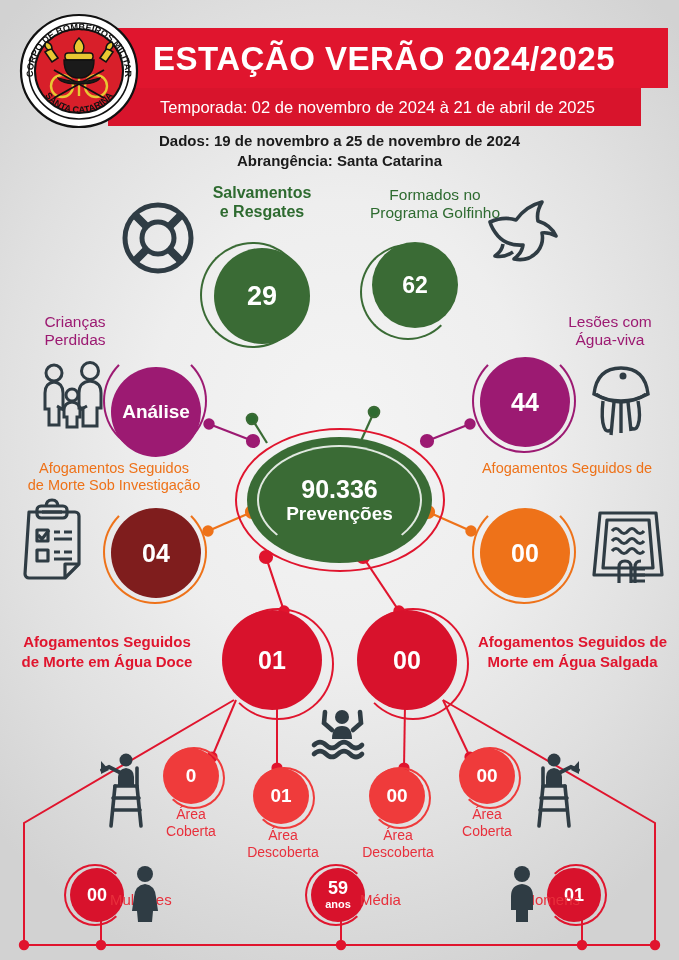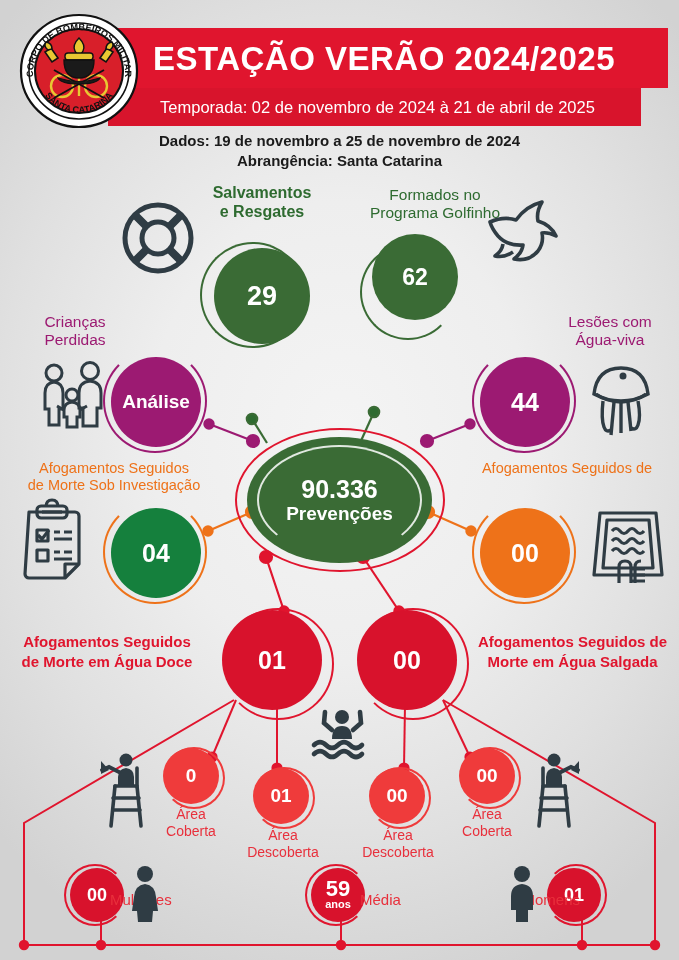--- a/index.html
+++ b/index.html
@@ -170,21 +170,21 @@
   <div class="arc" style="left:200px;top:242px;width:106px;height:106px;border:2.4px solid #3a6b35;border-right-color:transparent;"></div>
   <div class="node" style="left:214px;top:248px;width:96px;height:96px;background:#3a6b35;font-size:27px;">
     <span>29</span>
   </div>
   <div class="lbl greenB" style="left:182px;top:184px;width:160px;font-size:16px;">
     <div>Salvamentos</div>
     <div>e Resgates</div>
   </div>
 
   <div class="arc" style="left:360px;top:244px;width:96px;height:96px;border:2.4px solid #3a6b35;border-right-color:transparent;"></div>
-  <div class="node" style="left:372px;top:234px;width:86px;height:86px;background:#3a6b35;font-size:23px;">
+  <div class="node" style="left:372px;top:242px;width:86px;height:86px;background:#3a6b35;font-size:23px;">
     <span>62</span>
   </div>
   <div class="lbl green" style="left:340px;top:186px;width:190px;font-size:15.5px;">
     <div>Formados no</div>
     <div>Programa Golfinho</div>
   </div>
 
   <div class="ico" style="left:118px;top:198px;">
     <svg width="80" height="80" viewBox="0 0 80 80" stroke="#2f3c44" fill="none" stroke-width="5">
       <circle cx="40" cy="40" r="33"></circle>
@@ -194,21 +194,21 @@
   </div>
 
   <div class="ico" style="left:487px;top:196px;">
     <svg width="80" height="70" viewBox="0 0 80 70" stroke="#2f3c44" fill="none" stroke-width="3.6" stroke-linejoin="round">
       <path d="M3 26 q14 -6 26 -2 q10 -14 26 -18 q-6 10 -4 19 q13 4 18 15 q-8 -4 -14 -3 q2 10 -4 18 q-9 11 -24 8 q8 -6 9 -14 q-16 1 -25 -9 q-6 -7 -8 -14 Z"></path>
       <path d="M26 56 q-9 6 -18 4 q7 -5 8 -12"></path>
     </svg>
   </div>
 
   <div class="arc" style="left:103px;top:349px;width:104px;height:104px;border:2.3px solid #9c1a72;border-top-color:transparent;"></div>
-  <div class="node" style="left:111px;top:357px;width:90px;height:90px;background:#9c1a72;font-size:19px;">
+  <div class="node" style="left:111px;top:367px;width:90px;height:90px;background:#9c1a72;font-size:19px;">
     <span>Análise</span>
   </div>
   <div class="lbl purple" style="left:10px;top:313px;width:130px;font-size:15.5px;">
     <div>Crianças</div>
     <div>Perdidas</div>
   </div>
   <div class="ico" style="left:38px;top:362px;">
     <svg width="70" height="66" viewBox="0 0 70 66" stroke="#2f3c44" fill="none" stroke-width="3">
       <circle cx="16" cy="11" r="8"></circle>
         <path d="M16 20 q-9 1 -9 11 l0 16 l4 0 l0 16 l10 0 l0 -16 l4 0 l0 -16 q0 -10 -9 -11 Z"></path>
@@ -235,21 +235,21 @@
       <circle cx="36" cy="13" r="1.8" fill="#2f3c44"></circle>
       <path d="M16 38 q-2 18 1 26 q2 6 7 3"></path>
       <path d="M27 39 L24 72"></path>
       <path d="M34 39 L34 70"></path>
       <path d="M41 39 L44 68"></path>
       <path d="M51 38 q3 16 0 24 q-2 6 -7 3"></path>
     </svg>
   </div>
 
   <div class="arc" style="left:103px;top:500px;width:104px;height:104px;border:2.3px solid #ee7219;border-top-color:transparent;"></div>
-  <div class="node" style="left:111px;top:508px;width:90px;height:90px;background:#15803d;font-size:25px;">
+  <div class="node" style="left:111px;top:508px;width:90px;height:90px;background:#7f1d1d;font-size:25px;">
     <span>04</span>
   </div>
   <div class="lbl orange" style="left:0px;top:460px;width:228px;font-size:14.5px;">
     <div>Afogamentos Seguidos</div>
     <div>de Morte Sob Investigação</div>
   </div>
   <div class="ico" style="left:15px;top:500px;">
     <svg width="74" height="82" viewBox="0 0 74 82" stroke="#2f3c44" fill="none" stroke-width="3.2" stroke-linejoin="round">
       <path d="M14 12 h46 a4 4 0 0 1 4 4 v48 l-14 14 h-36 a4 4 0 0 1 -4 -4 Z"></path>
       <path d="M50 78 l0 -14 l14 0"></path>
@@ -377,21 +377,21 @@
   <div class="lbl red" style="left:110px;top:891px;width:100px;font-size:15px;text-align:left;">Mulheres</div>
   <div class="ico" style="left:128px;top:866px;">
     <svg width="34" height="56" viewBox="0 0 34 56" fill="#2f3c44">
       <circle cx="17" cy="8" r="8"></circle>
       <path d="M17 18 q-10 1 -11 13 l-2 14 l5 0 l1 11 l14 0 l1 -11 l5 0 l-2 -14 q-1 -12 -11 -13 Z"></path>
     </svg>
   </div>
 
   <div class="arc" style="left:305px;top:864px;width:62px;height:62px;border:2.2px solid #e0152e;border-right-color:transparent;"></div>
   <div class="node" style="left:311px;top:868px;width:54px;height:54px;background:#d8122c;flex-direction:column;">
-    <span style="font-size:22px;line-height:19px;">59</span>
+    <span style="font-size:18px;line-height:19px;">59</span>
     <span style="font-size:11px;line-height:13px;">anos</span>
   </div>
   <div class="lbl red" style="left:360px;top:891px;width:90px;font-size:15px;text-align:left;">Média</div>
 
   <div class="arc" style="left:545px;top:864px;width:62px;height:62px;border:2.2px solid #e0152e;border-left-color:transparent;"></div>
   <div class="node" style="left:547px;top:868px;width:54px;height:54px;background:#d8122c;font-size:18px;">
     <span>01</span>
   </div>
   <div class="lbl red" style="left:480px;top:891px;width:100px;font-size:15px;text-align:right;">Homens</div>
   <div class="ico" style="left:505px;top:866px;">

